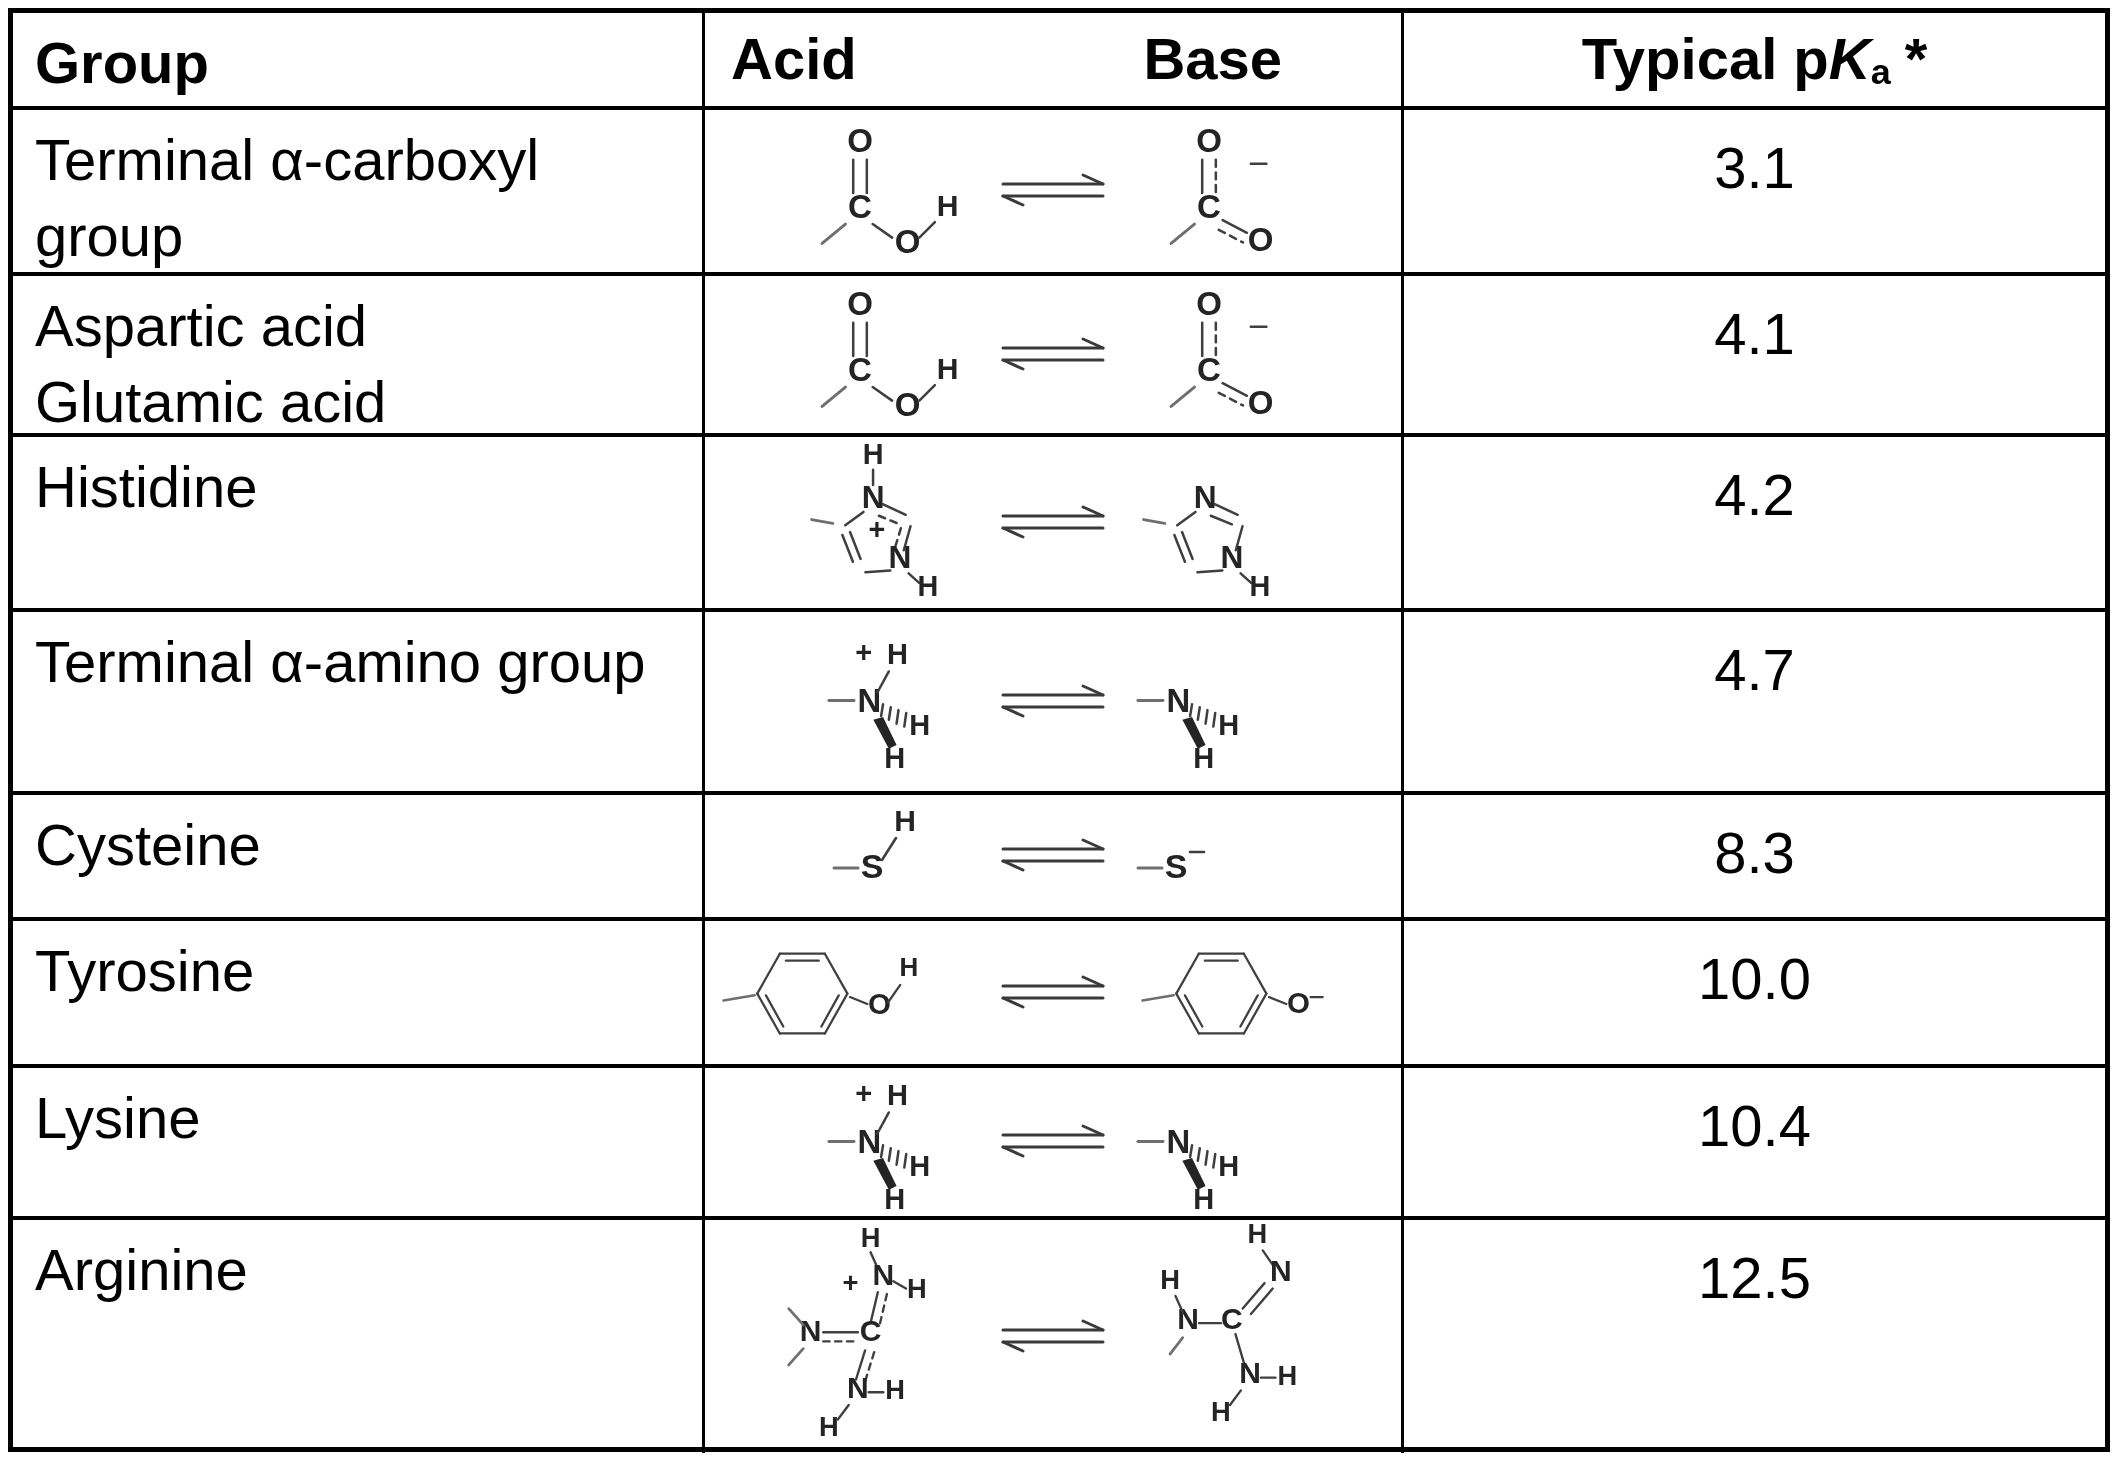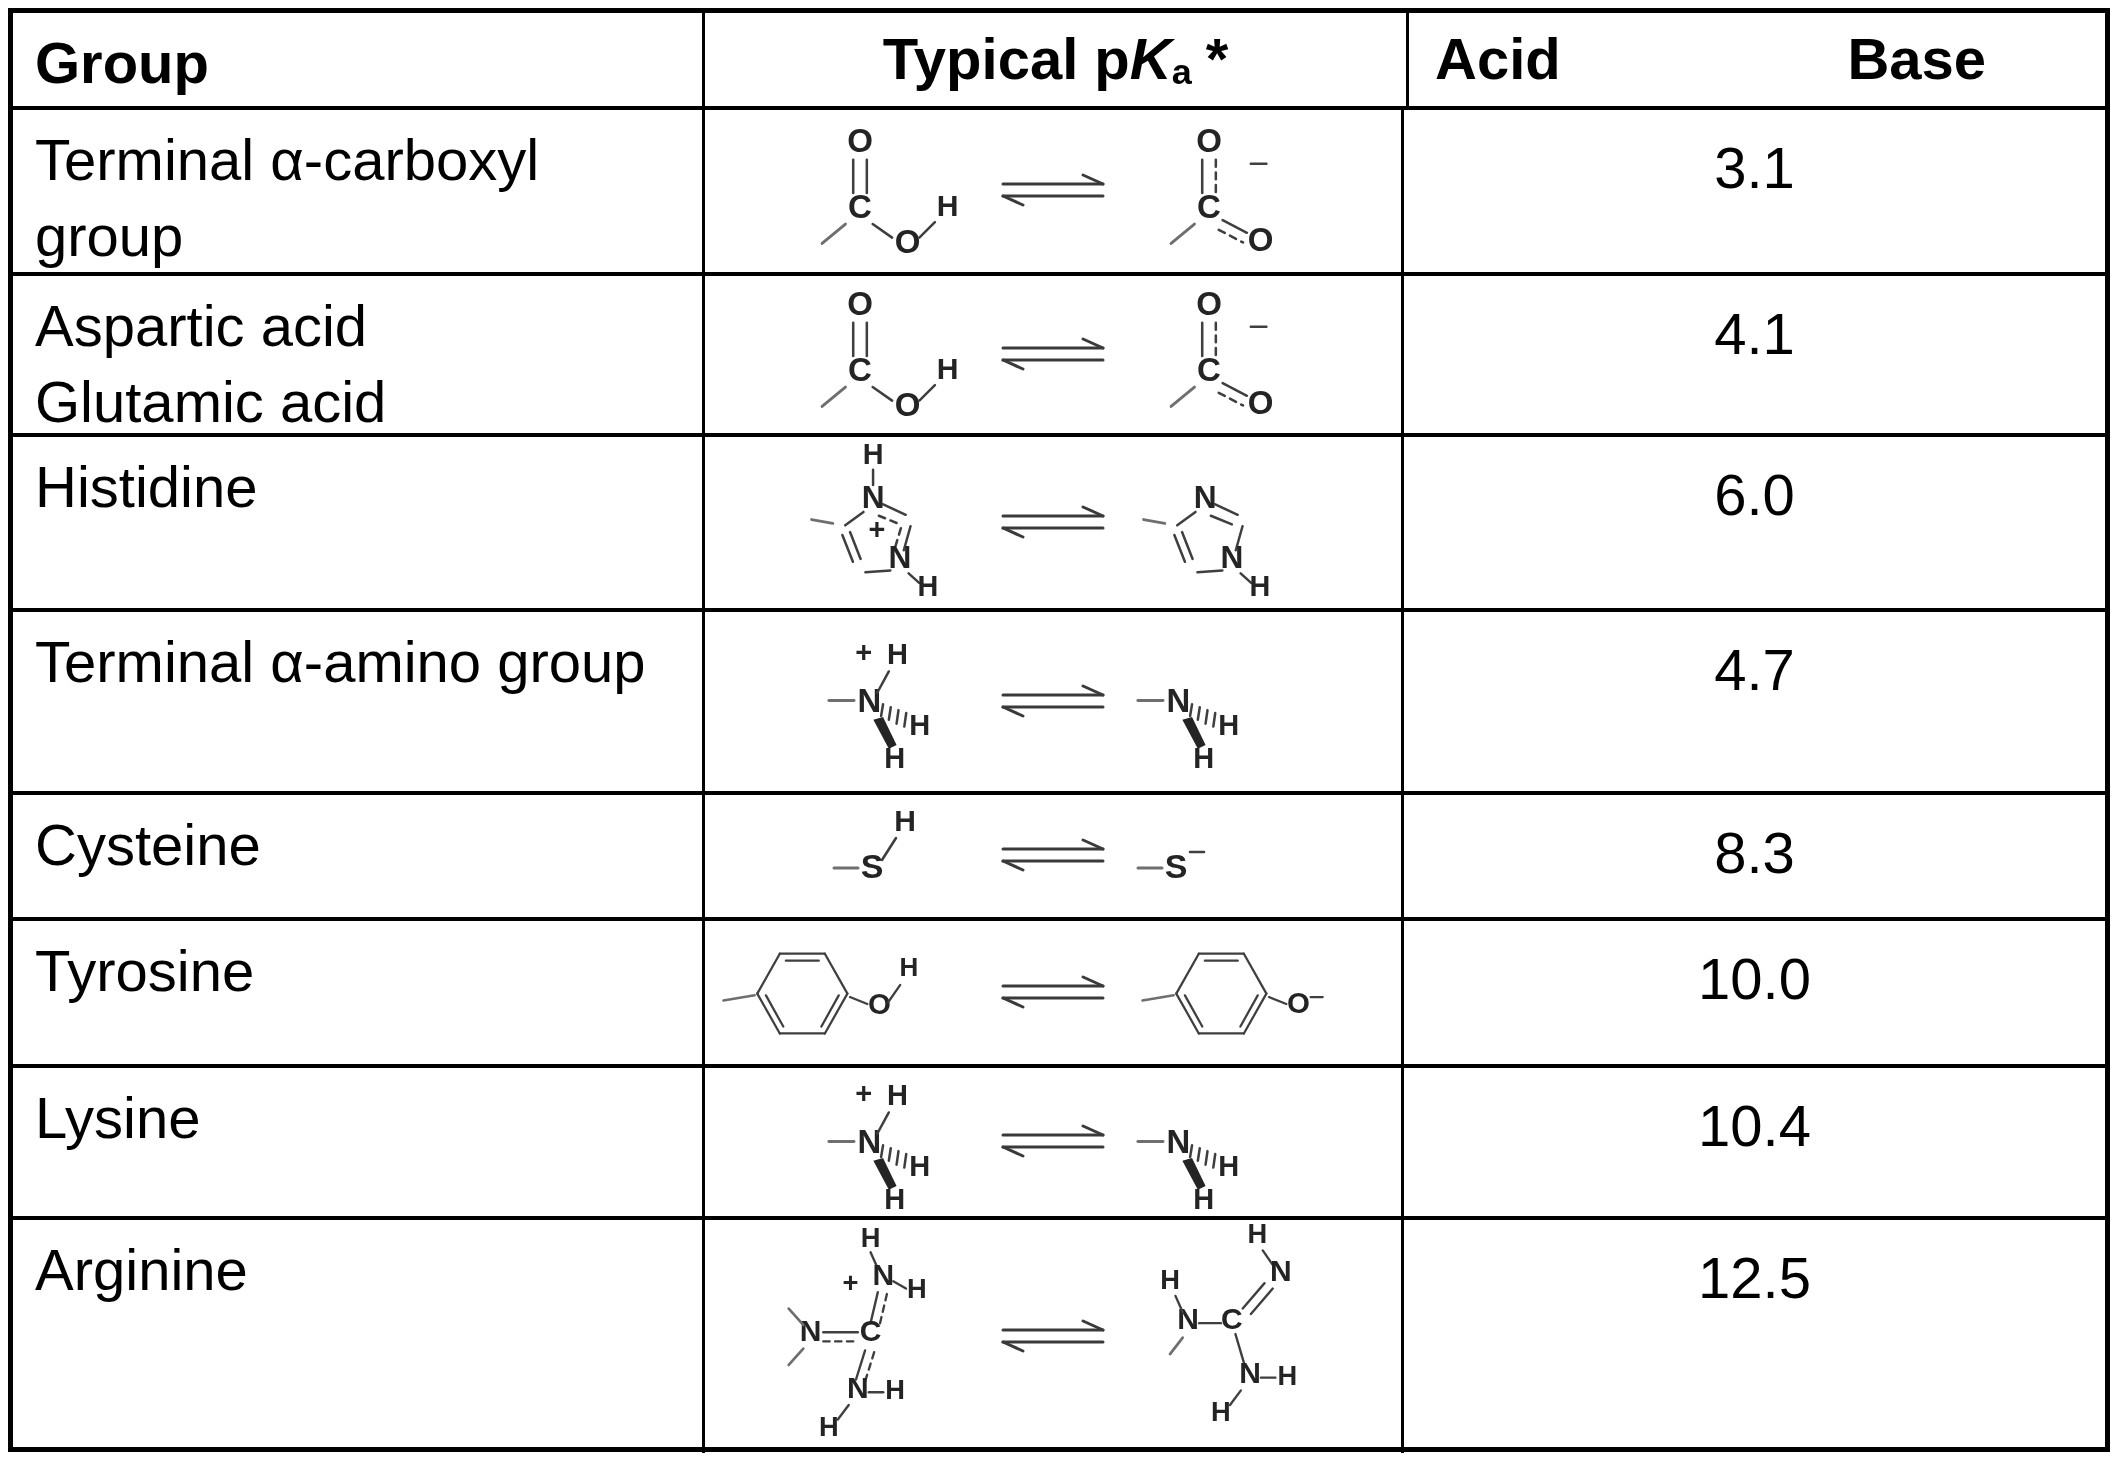--- a/index.html
+++ b/index.html
@@ -33,29 +33,29 @@
   .arrow svg line{stroke:#3a3a3a;stroke-width:3;stroke-linecap:round;}
 </style>
 </head>
 <body>
 
 <div class="table">
   <div class="trow header">
     <div class="cell c1 th group-cell">
       <span>Group</span>
     </div>
+    <div class="cell c2 th">
+      <span class="acid-label">Acid</span>
+      <span class="base-label">Base</span>
+    </div>
     <div class="cell c3 th pka-head">
       <span>Typical p</span>
         <span class="k-ital">K</span>
         <sub>a</sub>
         <span class="ast">*</span>
-    </div>
-    <div class="cell c2 th">
-      <span class="acid-label">Acid</span>
-      <span class="base-label">Base</span>
     </div>
   </div>
   <div id="rows">
       <div class="trow" style="height: 166px;">
         <div class="cell c1 group-cell">
           <div>Terminal α-carboxyl</div>
           <div>group</div>
         </div>
         <div class="cell c2 struct-cell">
           <span class="struct"><svg width="195" height="141" viewBox="0 0 200 145">
@@ -163,21 +163,21 @@
     <text x="106" y="136" font-size="33">N</text>
     <line x1="115" y1="142" x2="126" y2="152"></line>
     <text x="135" y="166" font-size="30">H</text>
     <line x1="96" y1="139" x2="70" y2="141"></line>
     <line x1="57" y1="130" x2="46" y2="102"></line>
               <line x1="65" y1="127" x2="54" y2="99"></line>
     <line x1="49" y1="92" x2="68" y2="78"></line>
     <line class="g" x1="14" y1="86" x2="36" y2="90"></line>
             </svg></span>
         </div>
-        <div class="cell c3 pka-cell"><span>6.0</span></div>
+        <div class="cell c3 pka-cell"><span>4.2</span></div>
       </div>
       <div class="trow" style="height: 183px;">
         <div class="cell c1 group-cell">
           <div>Terminal α-amino group</div>
         </div>
         <div class="cell c2 struct-cell">
           <span class="struct"><svg width="155" height="145" viewBox="0 0 160 150">
     <line class="g" x1="8" y1="76" x2="34" y2="76"></line>
     <text x="50" y="88" font-size="34">N</text>
     <text x="44" y="36" font-size="30">+</text>

